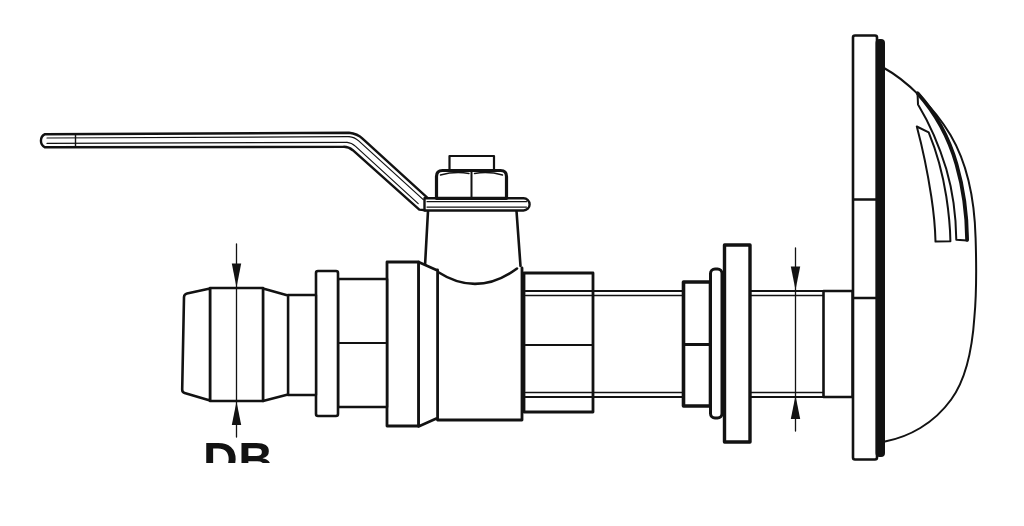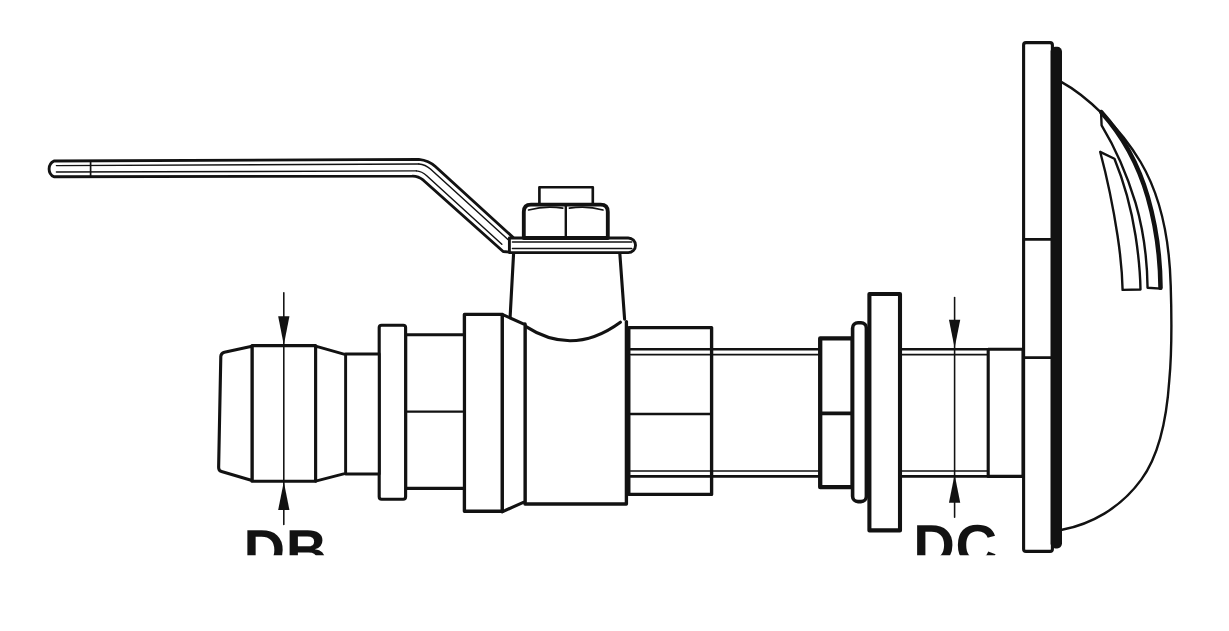--- a/index.html
+++ b/index.html
@@ -98,14 +98,13 @@
 
       <g>
         <line stroke-width="1.3" x1="795.5" y1="248" x2="795.5" y2="431"></line>
         <path fill="var(--line)" stroke="none" d="M795.5,290 L790.8,266.5 L800.2,266.5 Z"></path>
         <path fill="var(--line)" stroke="none" d="M795.5,395.5 L790.8,419 L800.2,419 Z"></path>
       </g>
     </g>
   </svg>
 
   <div class="dim-label label-db">DB</div>
-  <div class="dim-label label-dc">DC</div>
 </div>
 
 </body></html>

